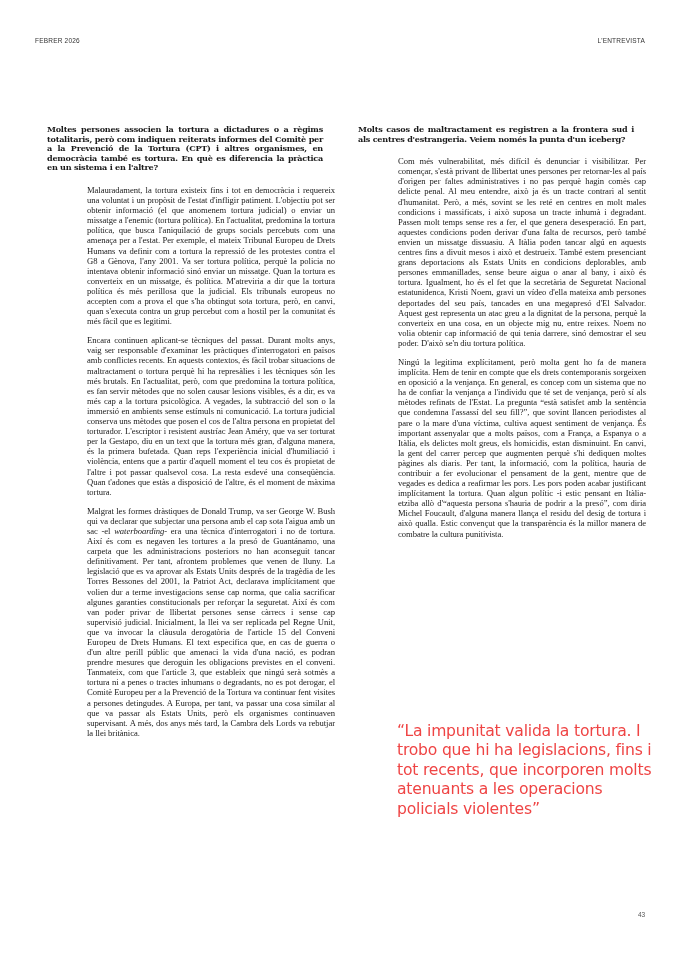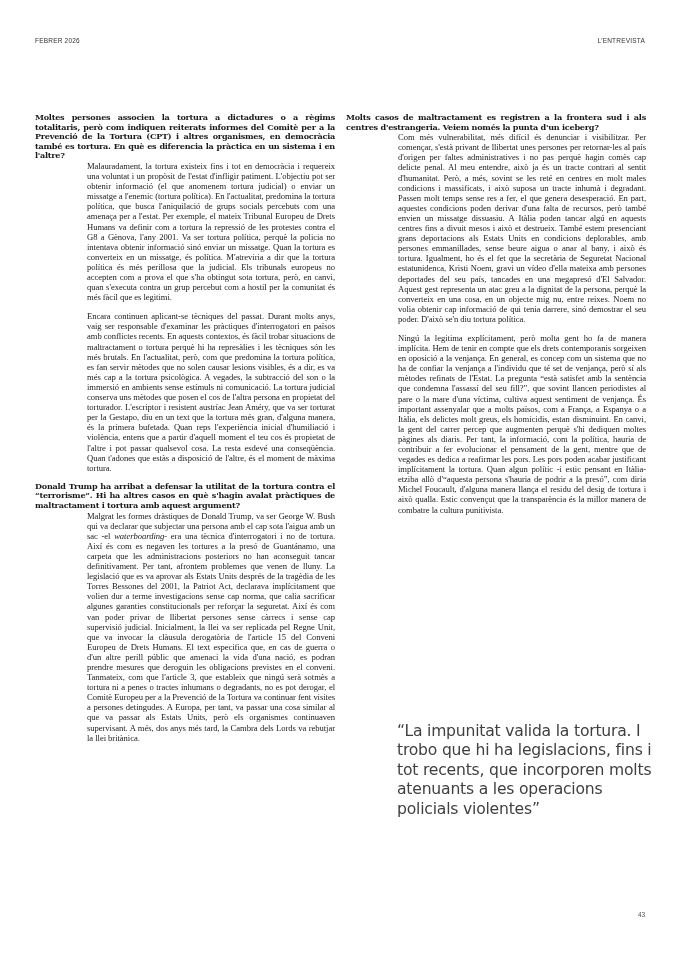--- a/index.html
+++ b/index.html
@@ -3,43 +3,42 @@
 <meta charset="utf-8">
 <style>
   html, body { margin: 0; padding: 0; background: #ffffff; }
   body { width: 680px; height: 957px; position: relative; overflow: hidden; font-family: "DejaVu Serif", serif; color: #1a1a1a; }
   .running { position: absolute; top: 37px; font-family: "Liberation Sans", sans-serif; font-size: 6.5px; letter-spacing: 0.2px; color: #333; }
   .running.left { left: 35px; }
   .running.right { right: 35px; }
   .col { position: absolute; top: 113px; width: 300px; }
   .col.left { left: 35px; }
   .col.right { left: 346px; }
-  .q { font-family: "DejaVu Serif", serif; font-weight: bold; font-size: 8.1px; line-height: 9.6px; letter-spacing: -0.25px; margin: 0; text-align: justify; }
+  .q { font-family: "DejaVu Serif", serif; font-weight: bold; font-size: 8.1px; line-height: 9.6px; letter-spacing: -0.25px; margin: 12px; text-align: justify; }
   .a { font-family: Liberation Serif, serif; font-size: 8.6px; line-height: 10.1px; margin: 0 0 0 52px; text-align: justify; hyphens: auto; letter-spacing: -0.05px; }
   .block { margin-bottom: 9px; }
-  .pull { position: absolute; left: 397px; top: 722px; width: 260px; font-family: "DejaVu Sans", sans-serif; font-size: 15.6px; line-height: 19.4px; color: #404040; letter-spacing: -0.2px; }
+  .pull { position: absolute; left: 397px; top: 722px; width: 260px; font-family: "DejaVu Sans", sans-serif; font-size: 15.6px; line-height: 19.4px; color: #ef4444; letter-spacing: -0.2px; }
   .folio { position: absolute; left: 638px; top: 911px; font-family: "Liberation Sans", sans-serif; font-size: 6.5px; color: #555; }
   em { font-style: italic; }
 </style>
 </head>
 <body>
 
 <div class="running left">FEBRER 2026</div>
 <div class="running right">L'ENTREVISTA</div>
 
 <div class="col left">
   <div class="block">
     <p class="q">Moltes persones associen la tortura a dictadures o a règims totalitaris, però com indiquen reiterats informes del Comitè per a la Prevenció de la Tortura (CPT) i altres organismes, en democràcia també es tortura. En què es diferencia la pràctica en un sistema i en l'altre?</p>
     <p class="a">Malauradament, la tortura existeix fins i tot en democràcia i requereix una voluntat i un propòsit de l'estat d'infligir patiment. L'objectiu pot ser obtenir informació (el que anomenem tortura judicial) o enviar un missatge a l'enemic (tortura política). En l'actualitat, predomina la tortura política, que busca l'aniquilació de grups socials percebuts com una amenaça per a l'estat. Per exemple, el mateix Tribunal Europeu de Drets Humans va definir com a tortura la repressió de les protestes contra el G8 a Gènova, l'any 2001. Va ser tortura política, perquè la policia no intentava obtenir informació sinó enviar un missatge. Quan la tortura es converteix en un missatge, és política. M'atreviria a dir que la tortura política és més perillosa que la judicial. Els tribunals europeus no accepten com a prova el que s'ha obtingut sota tortura, però, en canvi, quan s'executa contra un grup percebut com a hostil per la comunitat és més fàcil que es legitimi.</p>
   </div>
   <div class="block">
     <p class="a">Encara continuen aplicant-se tècniques del passat. Durant molts anys, vaig ser responsable d'examinar les pràctiques d'interrogatori en països amb conflictes recents. En aquests contextos, és fàcil trobar situacions de maltractament o tortura perquè hi ha represàlies i les tècniques són les més brutals. En l'actualitat, però, com que predomina la tortura política, es fan servir mètodes que no solen causar lesions visibles, és a dir, es va més cap a la tortura psicològica. A vegades, la subtracció del son o la immersió en ambients sense estímuls ni comunicació. La tortura judicial conserva uns mètodes que posen el cos de l'altra persona en propietat del torturador. L'escriptor i resistent austríac Jean Améry, que va ser torturat per la Gestapo, diu en un text que la tortura més gran, d'alguna manera, és la primera bufetada. Quan reps l'experiència inicial d'humiliació i violència, entens que a partir d'aquell moment el teu cos és propietat de l'altre i pot passar qualsevol cosa. La resta esdevé una conseqüència. Quan t'adones que estàs a disposició de l'altre, és el moment de màxima tortura.</p>
   </div>
   <div class="block">
-    <p class="q">Donald Trump ha arribat a defensar la utilitat de la tortura contra el “terrorisme”. Hi ha altres casos en què s'hagin avalat pràctiques de maltractament i tortura amb aquest argument?</p>
     <p class="a"><span>Malgrat les formes dràstiques de Donald Trump, va ser George W. Bush qui va declarar que subjectar una persona amb el cap sota l'aigua amb un sac -el </span><em>waterboarding</em><span>- era una tècnica d'interrogatori i no de tortura. Així és com es negaven les tortures a la presó de Guantánamo, una carpeta que les administracions posteriors no han aconseguit tancar definitivament. Per tant, afrontem problemes que venen de lluny. La legislació que es va aprovar als Estats Units després de la tragèdia de les Torres Bessones del 2001, la Patriot Act, declarava implícitament que volien dur a terme investigacions sense cap norma, que calia sacrificar algunes garanties constitucionals per reforçar la seguretat. Així és com van poder privar de llibertat persones sense càrrecs i sense cap supervisió judicial. Inicialment, la llei va ser replicada pel Regne Unit, que va invocar la clàusula derogatòria de l'article 15 del Conveni Europeu de Drets Humans. El text especifica que, en cas de guerra o d'un altre perill públic que amenaci la vida d'una nació, es podran prendre mesures que deroguin les obligacions previstes en el conveni. Tanmateix, com que l'article 3, que estableix que ningú serà sotmès a tortura ni a penes o tractes inhumans o degradants, no es pot derogar, el Comitè Europeu per a la Prevenció de la Tortura va continuar fent visites a persones detingudes. A Europa, per tant, va passar una cosa similar al que va passar als Estats Units, però els organismes continuaven supervisant. A més, dos anys més tard, la Cambra dels Lords va rebutjar la llei britànica.</span></p>
   </div>
 </div>
 
 <div class="col right">
   <div class="block">
     <p class="q">Molts casos de maltractament es registren a la frontera sud i als centres d'estrangeria. Veiem només la punta d'un iceberg?</p>
     <p class="a">Com més vulnerabilitat, més difícil és denunciar i visibilitzar. Per començar, s'està privant de llibertat unes persones per retornar-les al país d'origen per faltes administratives i no pas perquè hagin comès cap delicte penal. Al meu entendre, això ja és un tracte contrari al sentit d'humanitat. Però, a més, sovint se les reté en centres en molt males condicions i massificats, i això suposa un tracte inhumà i degradant. Passen molt temps sense res a fer, el que genera desesperació. En part, aquestes condicions poden derivar d'una falta de recursos, però també envien un missatge dissuasiu. A Itàlia poden tancar algú en aquests centres fins a divuit mesos i això et destrueix. També estem presenciant grans deportacions als Estats Units en condicions deplorables, amb persones emmanillades, sense beure aigua o anar al bany, i això és tortura. Igualment, ho és el fet que la secretària de Seguretat Nacional estatunidenca, Kristi Noem, gravi un vídeo d'ella mateixa amb persones deportades del seu país, tancades en una megapresó d'El Salvador. Aquest gest representa un atac greu a la dignitat de la persona, perquè la converteix en una cosa, en un objecte mig nu, entre reixes. Noem no volia obtenir cap informació de qui tenia darrere, sinó demostrar el seu poder. D'això se'n diu tortura política.</p>
   </div>
   <div class="block">

